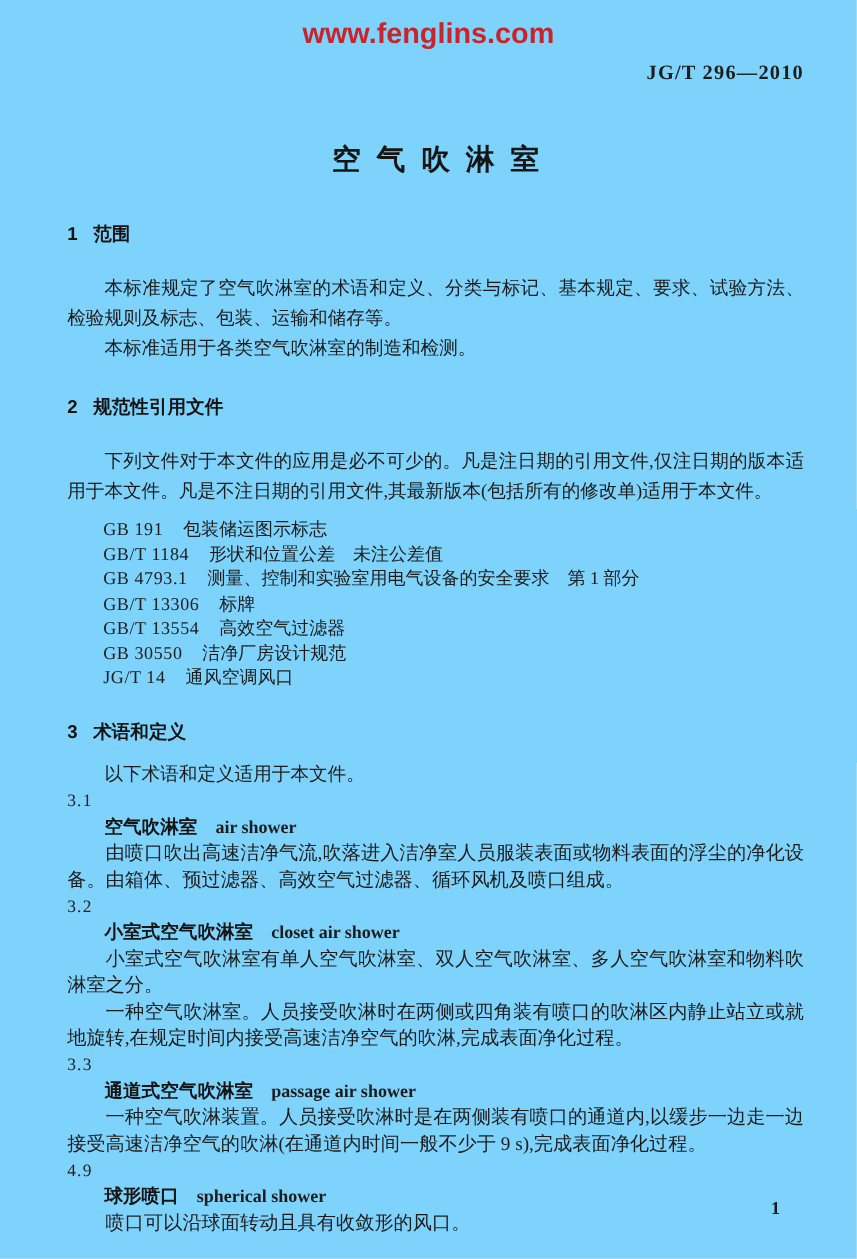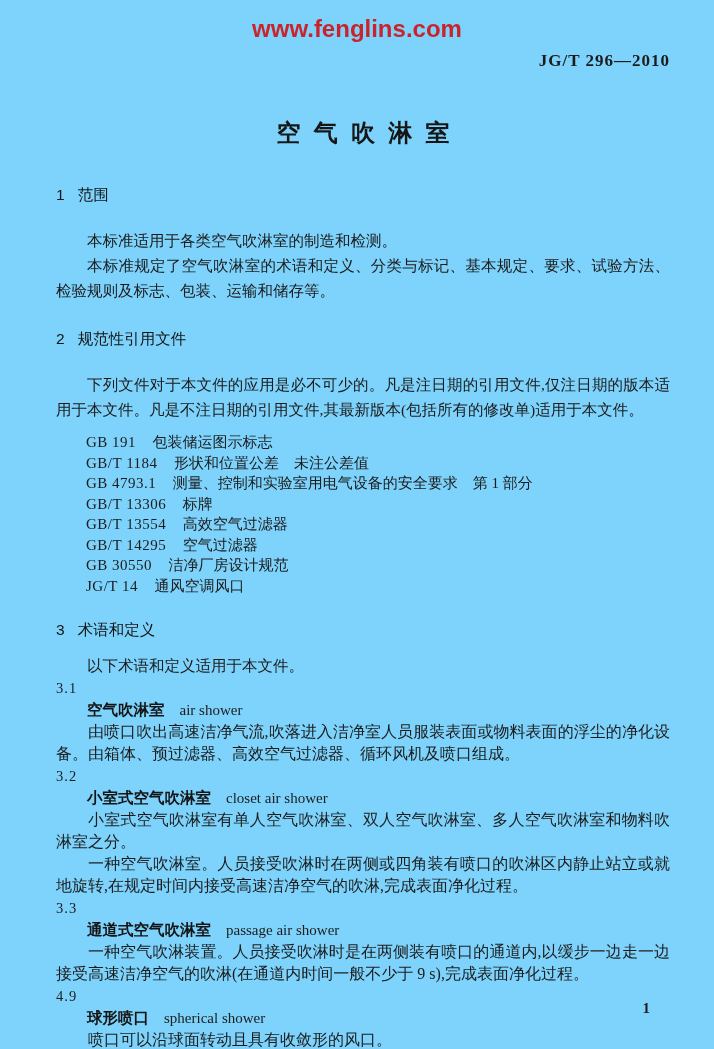--- a/index.html
+++ b/index.html
@@ -38,21 +38,21 @@
     font-family: "Liberation Sans", "DejaVu Sans", sans-serif;
     font-weight: 700;
     font-size: 24px;
     letter-spacing: 0.55em;
     text-indent: 0.55em;
     color: #151515;
   }
 
   h2.sec-heading {
     font-family: "Liberation Sans", "DejaVu Sans", sans-serif;
-    font-weight: 400;
+    font-weight: 700;
     font-size: 15.5px;
     color: #141414;
   }
   h2.m1 { margin: 36px 0 22px; }
   h2.m2 { margin: 26px 0 22px; }
   h2.m3 { margin: 24px 0 14px; }
   .sec-num { margin-right: 13px; }
 
   .para {
     font-size: 15.5px;
@@ -87,21 +87,21 @@
     line-height: 22px;
     font-size: 15.5px;
   }
   .term-zh {
     font-family: "Liberation Sans", "DejaVu Sans", sans-serif;
     font-weight: 700;
     color: #141414;
   }
   .term-en {
     margin-left: 1em;
-    font-weight: 400;
+    font-weight: 700;
     font-size: 15px;
     text-align: center;
   }
   .term-para {
     font-size: 16px;
     line-height: 22px;
     text-indent: 2em;
     text-align: justify;
   }
 
@@ -122,22 +122,22 @@
 
   <div class="content">
     <div class="doc-number">JG/T 296—2010</div>
 
     <div class="doc-title">空气吹淋室</div>
 
     <section>
       <h2 class="sec-heading m1">
         <span class="sec-num">1</span><span>范围</span>
       </h2>
+      <p class="para">本标准规定了空气吹淋室的术语和定义、分类与标记、基本规定、要求、试验方法、检验规则及标志、包装、运输和储存等。</p>
       <p class="para">本标准适用于各类空气吹淋室的制造和检测。</p>
-      <p class="para">本标准规定了空气吹淋室的术语和定义、分类与标记、基本规定、要求、试验方法、检验规则及标志、包装、运输和储存等。</p>
     </section>
 
     <section>
       <h2 class="sec-heading m2">
         <span class="sec-num">2</span><span>规范性引用文件</span>
       </h2>
       <p class="para">下列文件对于本文件的应用是必不可少的。凡是注日期的引用文件,仅注日期的版本适用于本文件。凡是不注日期的引用文件,其最新版本(包括所有的修改单)适用于本文件。</p>
       <div class="refs">
         <div class="ref-row">
           <span class="ref-code">GB 191</span><span class="ref-title">包装储运图示标志</span>
@@ -148,23 +148,20 @@
         <div class="ref-row">
           <span class="ref-code">GB 4793.1</span><span class="ref-title">测量、控制和实验室用电气设备的安全要求　第 1 部分</span>
         </div>
         <div class="ref-row">
           <span class="ref-code">GB/T 13306</span><span class="ref-title">标牌</span>
         </div>
         <div class="ref-row">
           <span class="ref-code">GB/T 13554</span><span class="ref-title">高效空气过滤器</span>
         </div>
         <div class="ref-row">
-          <span class="ref-code">GB/T 14295</span><span class="ref-title">空气过滤器</span>
-        </div>
-        <div class="ref-row">
           <span class="ref-code">GB 30550</span><span class="ref-title">洁净厂房设计规范</span>
         </div>
         <div class="ref-row">
           <span class="ref-code">JG/T 14</span><span class="ref-title">通风空调风口</span>
         </div>
       </div>
     </section>
 
     <section>
       <h2 class="sec-heading m3">

